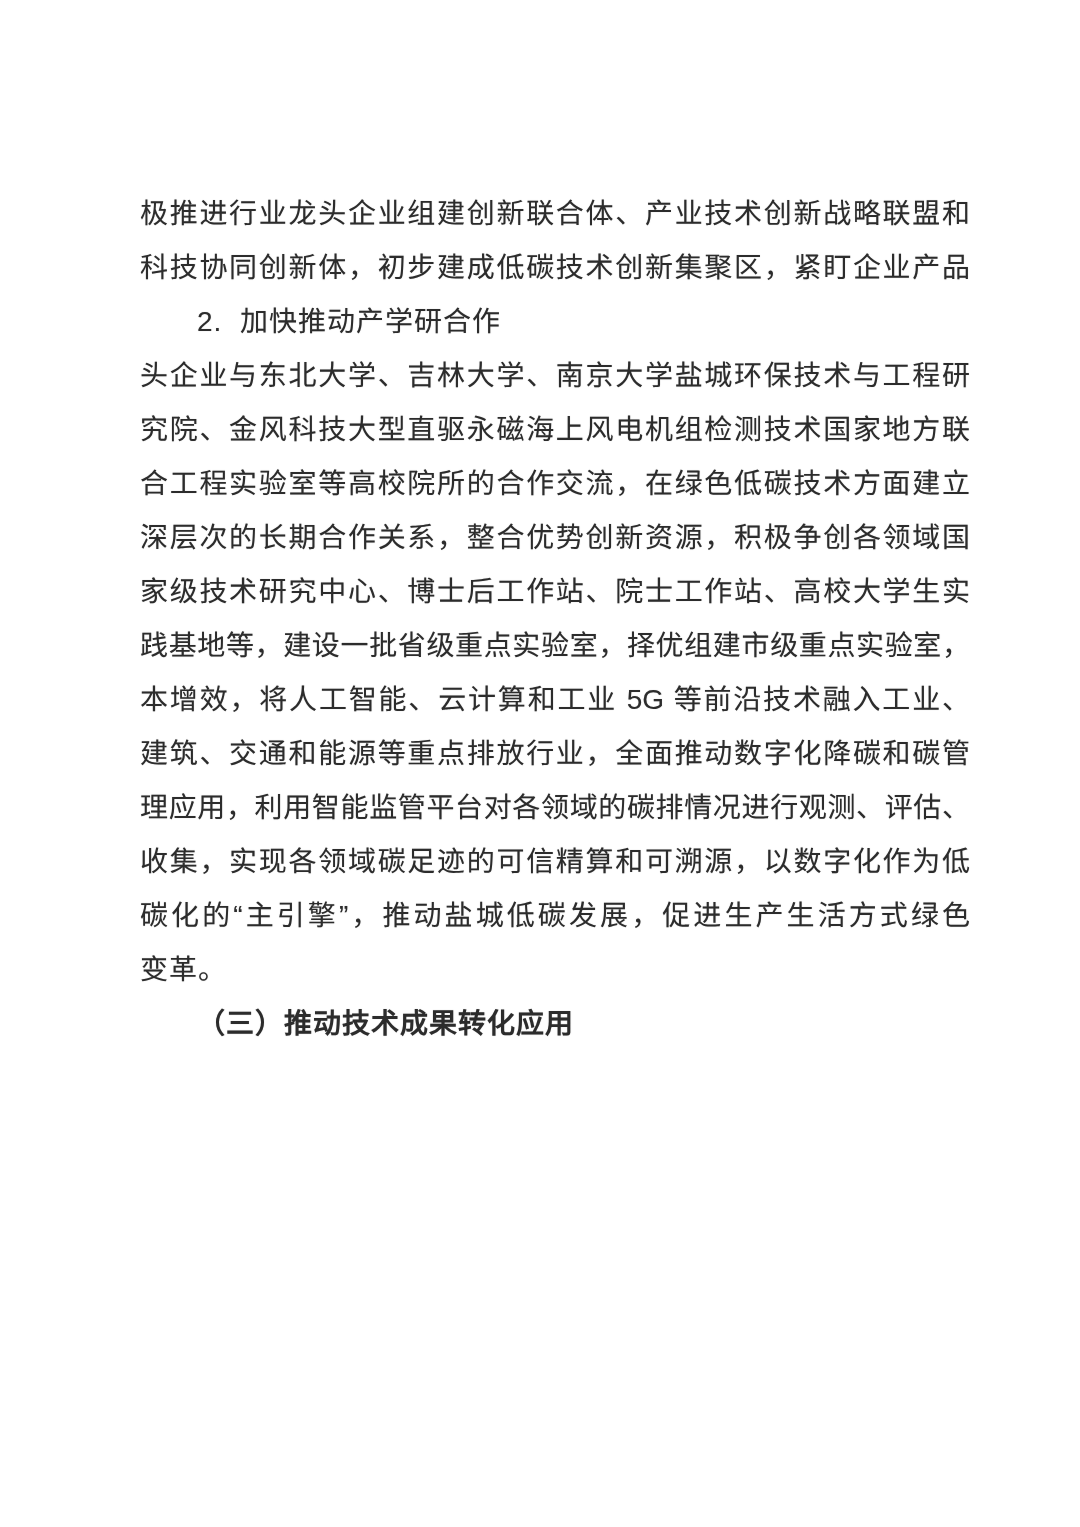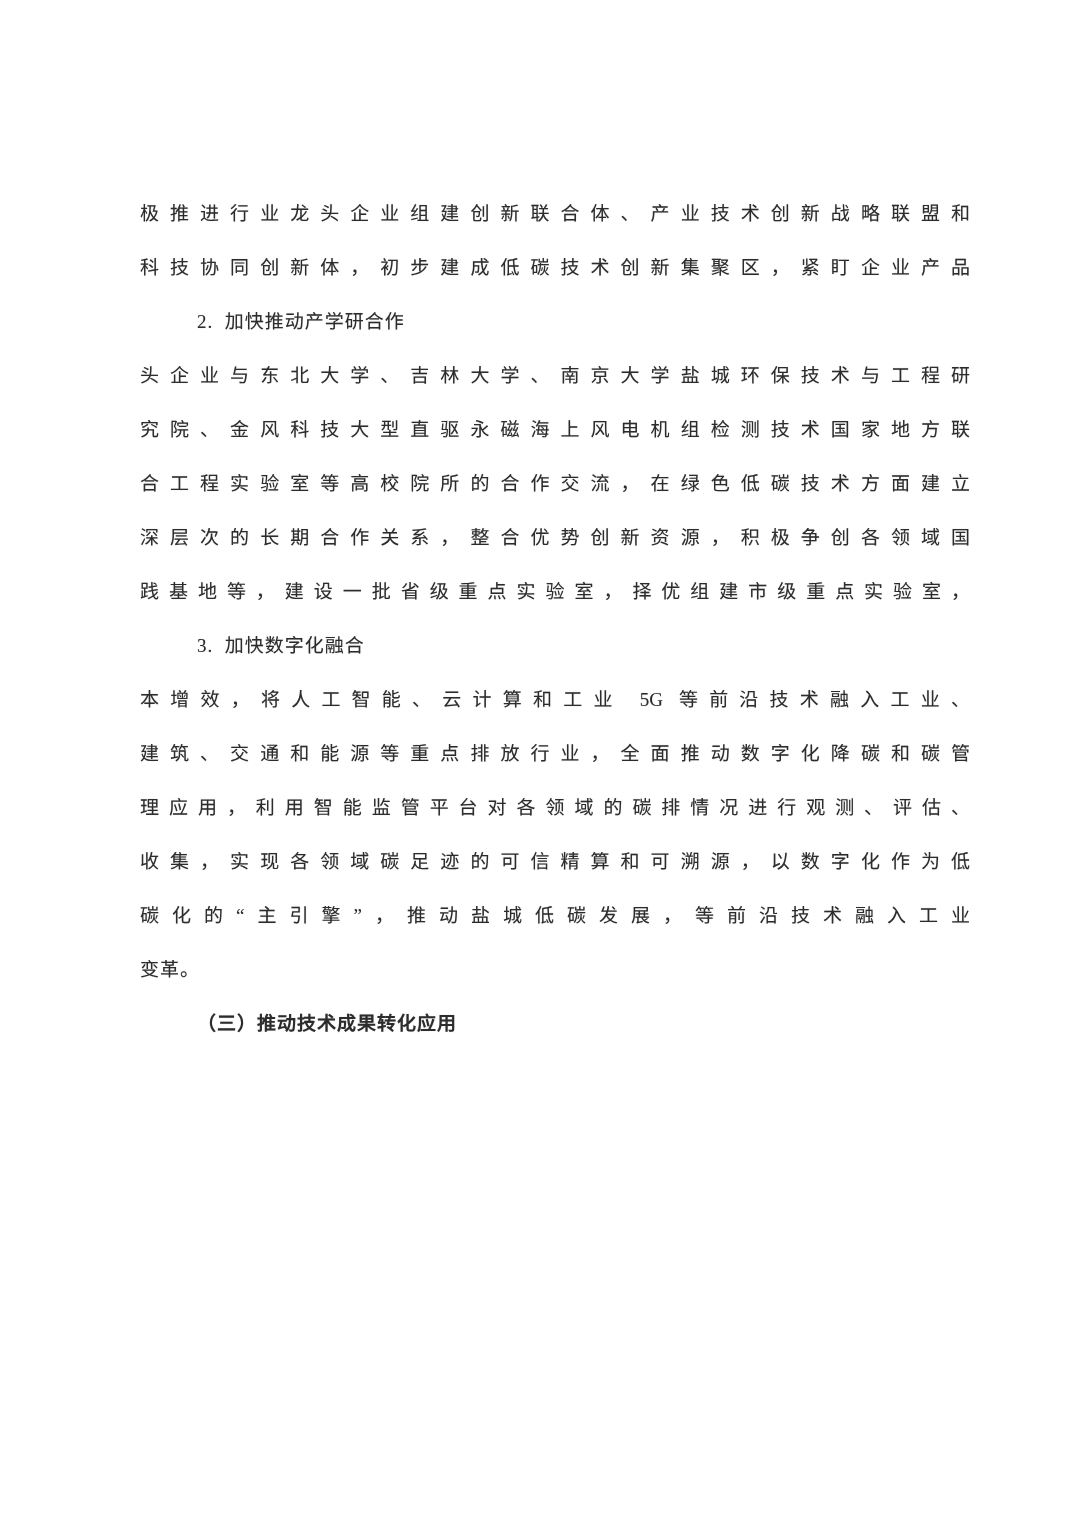--- a/index.html
+++ b/index.html
@@ -8,22 +8,22 @@
     background: #ffffff;
   }
   .page {
     position: relative;
     width: 1080px;
     height: 1527px;
     box-sizing: border-box;
     background: #ffffff;
     padding: 187px 110px 0 140px;
     overflow: hidden;
-    font-family: Liberation Serif, serif;
-    font-size: 19px;
+    font-family: Liberation Sans, sans-serif;
+    font-size: 28px;
     line-height: 54px;
     color: #2c2c2c;
     text-shadow: 0 0 1px rgba(70,70,70,0.35);
   }
   .line {
     white-space: pre-wrap;
     letter-spacing: 1px;
   }
   
   .line.j {
@@ -44,22 +44,22 @@
 <body>
 
 <div class="page">
   <div class="line j">极推进行业龙头企业组建创新联合体、产业技术创新战略联盟和</div>
   <div class="line j">科技协同创新体，初步建成低碳技术创新集聚区，紧盯企业产品</div>
   <div class="line ind">2.  加快推动产学研合作</div>
   <div class="line j">头企业与东北大学、吉林大学、南京大学盐城环保技术与工程研</div>
   <div class="line j">究院、金风科技大型直驱永磁海上风电机组检测技术国家地方联</div>
   <div class="line j">合工程实验室等高校院所的合作交流，在绿色低碳技术方面建立</div>
   <div class="line j">深层次的长期合作关系，整合优势创新资源，积极争创各领域国</div>
+  <div class="line j">家级技术研究中心、博士后工作站、院士工作站、高校大学生实</div>
   <div class="line j">践基地等，建设一批省级重点实验室，择优组建市级重点实验室，</div>
-  <div class="line ind">3.  加快数字化融合</div>
   <div class="line j">本增效，将人工智能、云计算和工业 5G 等前沿技术融入工业、</div>
   <div class="line j">建筑、交通和能源等重点排放行业，全面推动数字化降碳和碳管</div>
   <div class="line j">理应用，利用智能监管平台对各领域的碳排情况进行观测、评估、</div>
   <div class="line j">收集，实现各领域碳足迹的可信精算和可溯源，以数字化作为低</div>
-  <div class="line j">碳化的“主引擎”，推动盐城低碳发展，等前沿技术融入工业</div>
+  <div class="line j">碳化的“主引擎”，推动盐城低碳发展，促进生产生活方式绿色</div>
   <div class="line">变革。</div>
   <div class="line ind bold">（三）推动技术成果转化应用</div>
 </div>
 
 </body></html>

